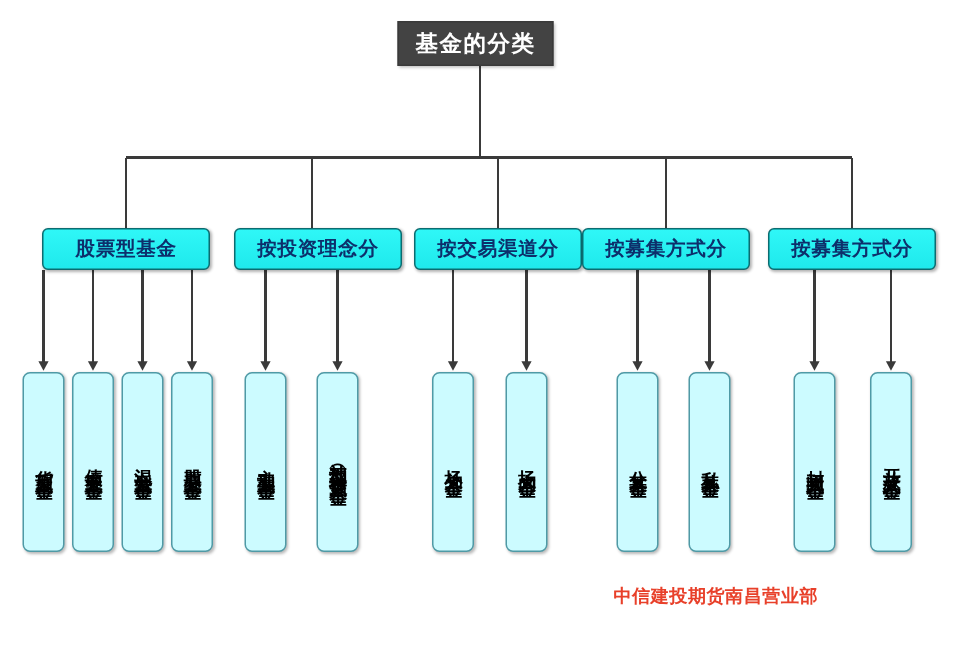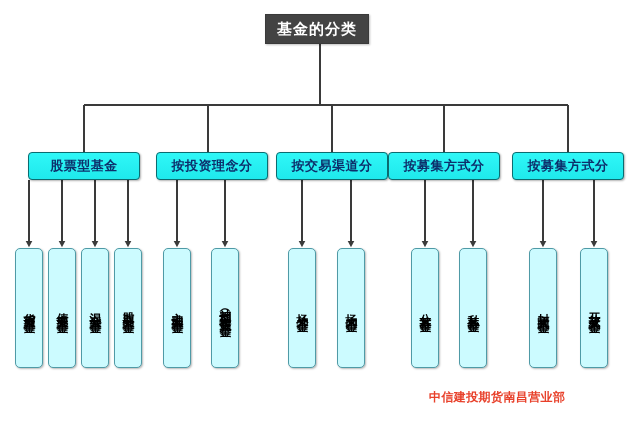--- a/index.html
+++ b/index.html
@@ -102,21 +102,20 @@
   
   .footer-credit {
     position: absolute;
     left: 409px;
     top: 389px;
     color: #e8402a;
     font-size: 12px;
     font-weight: bold;
     letter-spacing: 0.4px;
     white-space: nowrap;
-    margin-left: 20px;
   }
 </style>
 </head>
 <body>
 
 <div id="canvas">
 
   <svg id="connectors" viewBox="0 0 640 430" width="640" height="430" xmlns="http://www.w3.org/2000/svg">
     <defs>
       <marker id="arrow" markerWidth="8" markerHeight="8" refX="3.2" refY="4" orient="auto" markerUnits="userSpaceOnUse">

